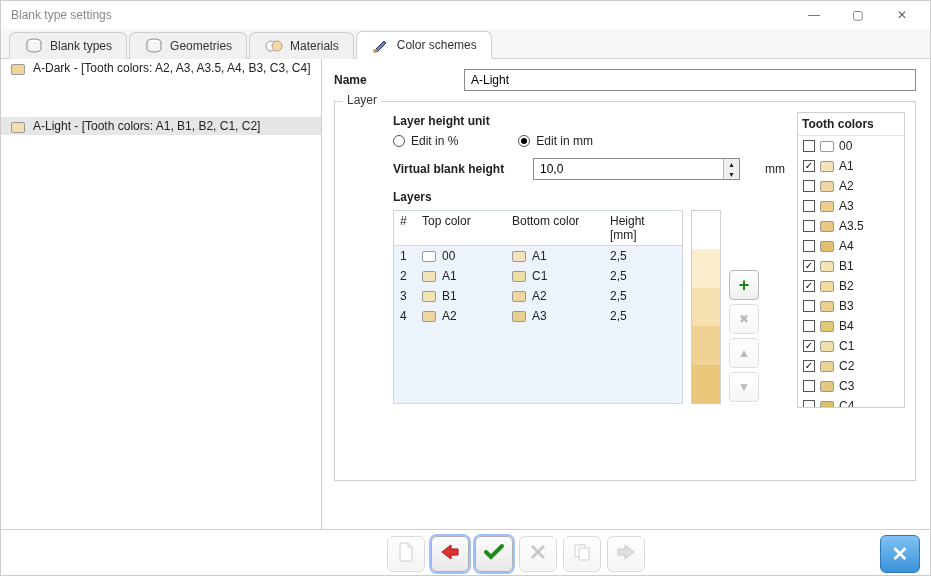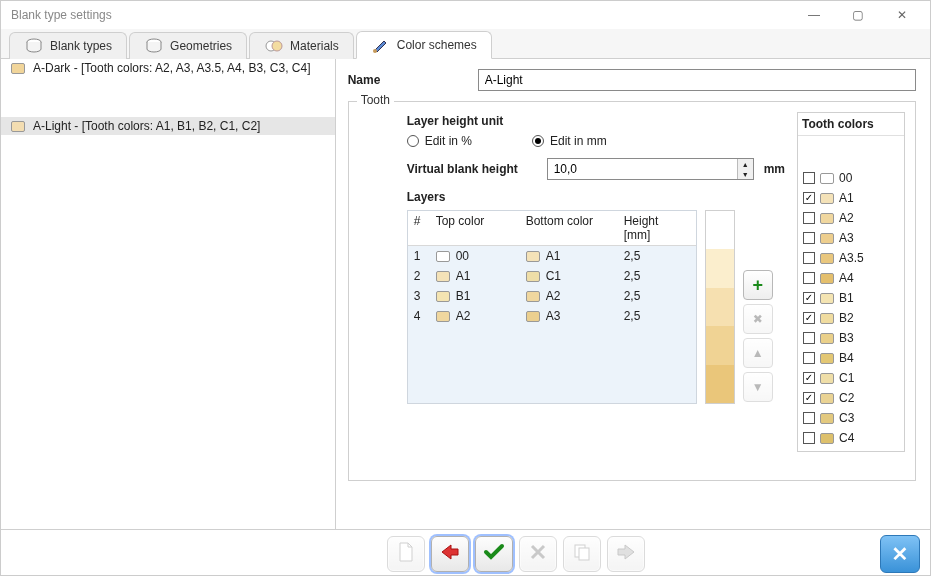--- a/index.html
+++ b/index.html
@@ -66,21 +66,21 @@
     height: calc(576px - 28px - 30px - 48px);
   }
   
   .left {
     width: 370px;
     border-right: 1px solid #cfcfcf;
     background: #fff;
     overflow: auto;
   }
   .left .item {
-    display: flex; align-items: center; gap: 8px;
+    display: flex; align-items: flex-end; gap: 8px;
     padding: 2px 10px;
   }
   .left .item.selected {
     background: #e6e6e6;
     margin-top: 40px;
   }
   .swatch {
     width: 14px; height: 11px;
     border: 1px solid #999;
     border-radius: 2px;
@@ -171,23 +171,23 @@
   .iconbtn {
     width:30px; height:30px; border:1px solid #b8b8b8; border-radius:4px;
     background: linear-gradient(#fff,#eee);
     display:flex; align-items:center; justify-content:center;
     color:#666;
   }
   .iconbtn.disabled { opacity:.45; }
   
   .tooth {
     width:108px;
-    height: 340px;
+    height: 296px;
     border:1px solid #cfcfcf;
-    display:flex; flex-direction:column;gap:32px;
+    display:flex; flex-direction:column;
   }
   .tooth .thead2 {
     padding:4px 4px; font-weight:bold; border-bottom:1px solid #e0e0e0;
   }
   .tooth .list {
     flex:1; overflow-y:scroll;
   }
   .tooth-row {
     display:flex; align-items:center; gap:5px; padding:1px 5px; height:20px;
   }
@@ -289,21 +289,21 @@
       </div>
     </div>
 
   <div class="right">
     <div class="row">
       <span class="lbl">Name</span>
       <input class="name-input" value="A-Light" style="">
     </div>
 
     <div class="fieldset" style="height:380px;">
-      <span class="legend">Tooth</span>
+      <span class="legend">Layer</span>
       <div class="data-inner">
         <div class="leftcol">
           <div class="subh">Layer height unit</div>
           <div class="radio-row">
             <div class="radio">
               <span class="dot"></span>
               <span>Edit in %</span>
             </div>
             <div class="radio checked">
               <span class="dot"></span>
@@ -312,21 +312,21 @@
           </div>
           <div class="vbh-row">
             <span class="vbh-lbl">Virtual blank height</span>
             <div class="spin">
               <input value="10,0" style="">
               <div class="btns">
                 <div class="b">▲</div>
                 <div class="b">▼</div>
               </div>
             </div>
-            <span style="font-weight:bold;">mm</span>
+            <span style="font-weight:normal;margin-left:15px;">mm</span>
           </div>
 
           <div class="subh">Layers</div>
           <div class="layers-area">
             <div class="layers-table">
               <div class="thead">
                 <div class="th c-idx">#</div>
                 <div class="th c-top">Top color</div>
                 <div class="th c-bot">Bottom color</div>
                 <div class="th c-h">Height [mm]</div>

